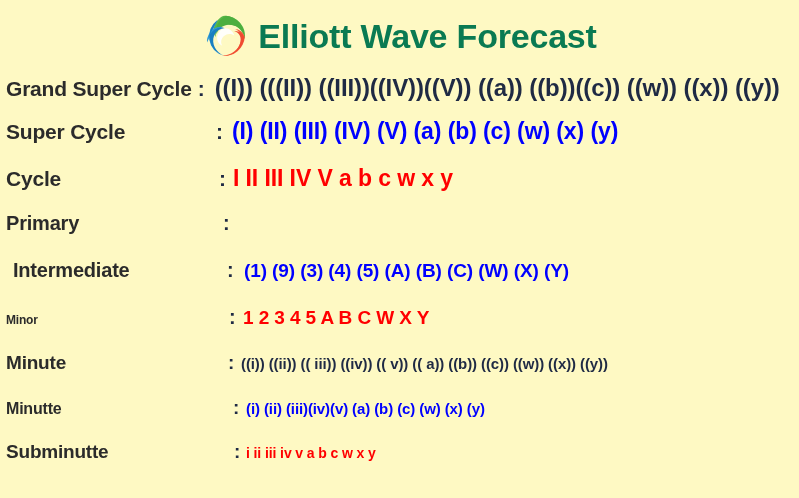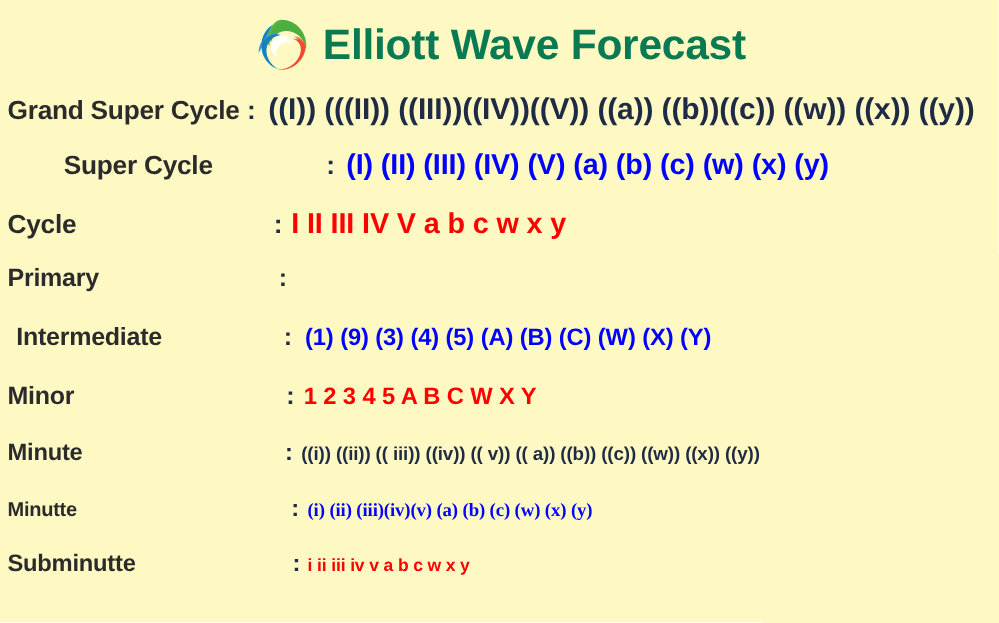--- a/index.html
+++ b/index.html
@@ -76,54 +76,54 @@
   .v-dark  { color: #1f2a44; }
   .v-blue  { color: #0000ff; }
   .v-red   { color: #ff0000; }
 
   
   .r1 { height: 44px; }
   .r1 .row-label  { font-size: 21px; }
   .r1 .row-colon  { font-size: 21px; padding-left: 6px; padding-right: 10px; }
   .r1 .row-values { font-size: 24px; }
 
-  .r2 { height: 47px; padding-left: 45px; }
+  .r2 { height: 47px; }
   .r2 .row-label  { font-size: 21px; width: 216px; }
   .r2 .row-colon  { font-size: 21px; width: 16px; }
   .r2 .row-values { font-size: 23px; }
 
   .r3 { height: 47px; }
   .r3 .row-label  { font-size: 21px; width: 219px; }
   .r3 .row-colon  { font-size: 21px; width: 14px; }
   .r3 .row-values { font-size: 23px; }
 
   .r4 { height: 47px; }
   .r4 .row-label  { font-size: 20px; width: 223px; }
   .r4 .row-colon  { font-size: 20px; width: 14px; }
   .r4 .row-values { font-size: 19px; }
 
   .r5 { height: 47px; margin-left: 7px; }
   .r5 .row-label  { font-size: 20px; width: 220px; }
   .r5 .row-colon  { font-size: 20px; width: 17px; }
   .r5 .row-values { font-size: 19px; }
 
   .r6 { height: 46px; }
-  .r6 .row-label  { font-size: 20px; width: 229px; }
+  .r6 .row-label  { font-size: 12px; width: 229px; }
   .r6 .row-colon  { font-size: 20px; width: 14px; }
   .r6 .row-values { font-size: 19px; }
 
   .r7 { height: 45px; }
   .r7 .row-label  { font-size: 19px; width: 228px; }
   .r7 .row-colon  { font-size: 19px; width: 13px; }
   .r7 .row-values { font-size: 15px; }
 
   .r8 { height: 44px; }
   .r8 .row-label  { font-size: 16px; width: 233px; }
   .r8 .row-colon  { font-size: 19px; width: 13px; }
-  .r8 .row-values { font-size: 15px; font-family: Liberation Serif, serif; }
+  .r8 .row-values { font-size: 15px; }
 
   .r9 { height: 40px; }
   .r9 .row-label  { font-size: 19px; width: 234px; }
   .r9 .row-colon  { font-size: 19px; width: 12px; }
   .r9 .row-values { font-size: 14px; }
 </style>
 </head>
 <body>
 
 <div id="page">

